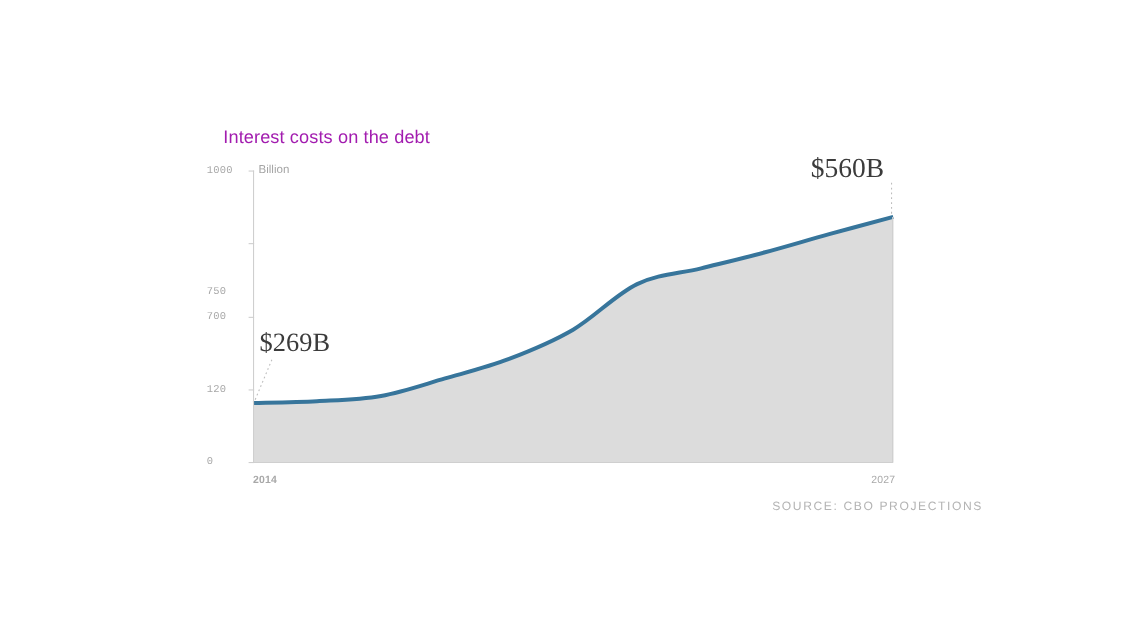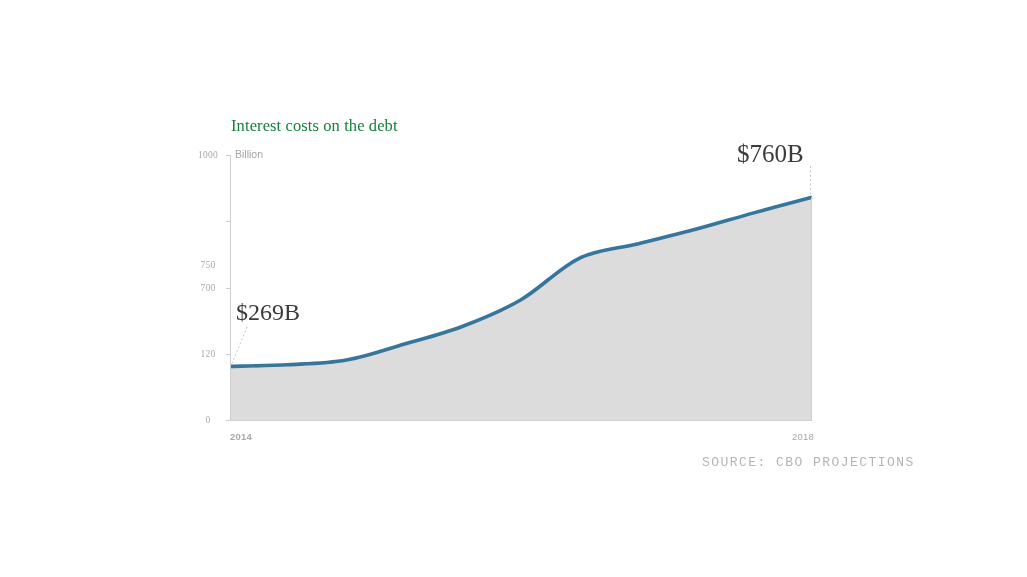--- a/index.html
+++ b/index.html
@@ -24,26 +24,25 @@
     width: 1027px;
     height: 577px;
     background: #ffffff;
   }
 
   
   #chart-title {
     position: absolute;
     left: 203px;
     top: 116px;
-    font-family: Liberation Serif, serif;
+    font-family: Liberation Sans, sans-serif;
     font-size: 16.5px;
-    color: #15803d;
+    color: #a21caf;
     letter-spacing: 0.1px;
     white-space: nowrap;
-    margin-left: 28px;
   }
 
   
   #plot-wrap {
     position: absolute;
     left: 0px;
     top: 0px;
     width: 1027px;
     height: 577px;
   }
@@ -51,22 +50,22 @@
     position: absolute;
     left: 0;
     top: 0;
     display: block;
   }
 
   
   .y-tick-label {
     position: absolute;
     width: 40px;
-    text-align: center;
-    font-family: Liberation Serif, serif;
+    text-align: left;
+    font-family: Liberation Mono, monospace;
     font-size: 9.5px;
     color: #a8a8a8;
     letter-spacing: 0.2px;
     line-height: 10px;
   }
   .x-tick-label {
     position: absolute;
     font-family: "Liberation Sans", sans-serif;
     font-size: 9.5px;
     color: #a8a8a8;
@@ -101,22 +100,22 @@
     left: 737px;
     top: 140px;
     font-size: 25px;
   }
 
   
   #source-note {
     position: absolute;
     left: 702px;
     top: 455px;
-    font-family: Liberation Mono, monospace;
-    font-size: 13px;
+    font-family: Liberation Sans, sans-serif;
+    font-size: 11px;
     color: #b4b4b4;
     letter-spacing: 1.45px;
     white-space: nowrap;
   }
 </style>
 </head>
 <body>
 
 <div id="chart-card">
 
@@ -153,20 +152,20 @@
     </svg>
   </div>
 
   <div class="y-tick-label" style="left:188px; top:150px;">1000</div>
   <div class="y-tick-label" style="left:188px; top:216px;margin-top:44px;">750</div>
   <div class="y-tick-label" style="left:188px; top:283px;">700</div>
   <div class="y-tick-label" style="left:188px; top:349px;">120</div>
   <div class="y-tick-label" style="left:188px; top:415px;">0</div>
 
   <div class="x-tick-label" style="left:230px; top:431px;font-weight:bold;">2014</div>
-  <div class="x-tick-label" style="left:792px; top:431px;">2018</div>
+  <div class="x-tick-label" style="left:792px; top:431px;">2027</div>
 
   <div class="callout" id="callout-start">$269B</div>
-  <div class="callout" id="callout-end">$760B</div>
+  <div class="callout" id="callout-end">$560B</div>
 
   <div id="source-note">SOURCE: CBO PROJECTIONS</div>
 
 </div>
 
 </body></html>

